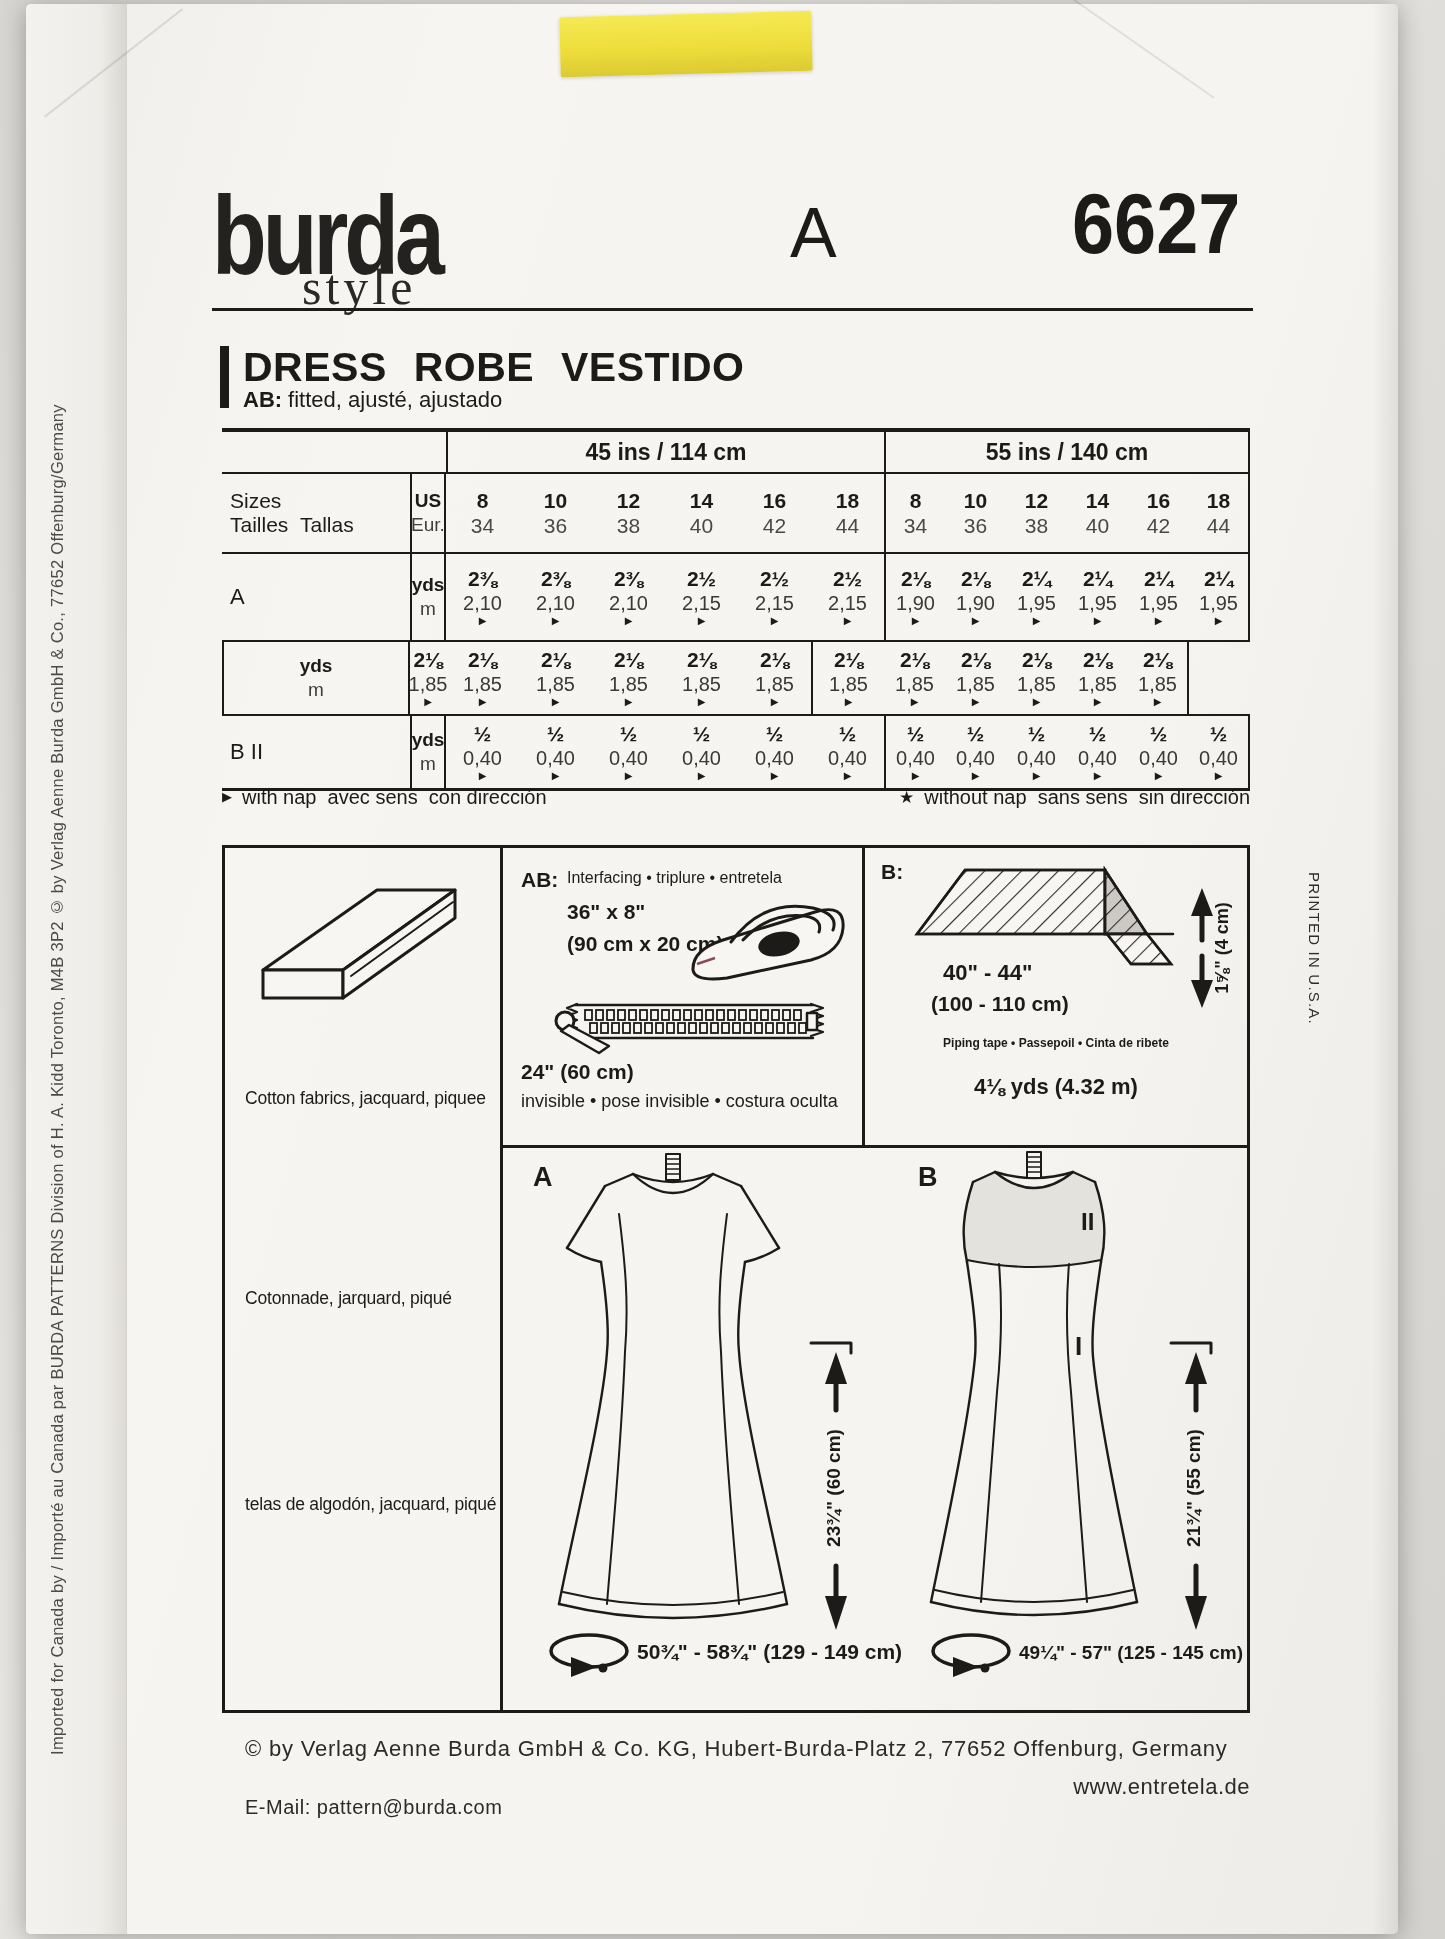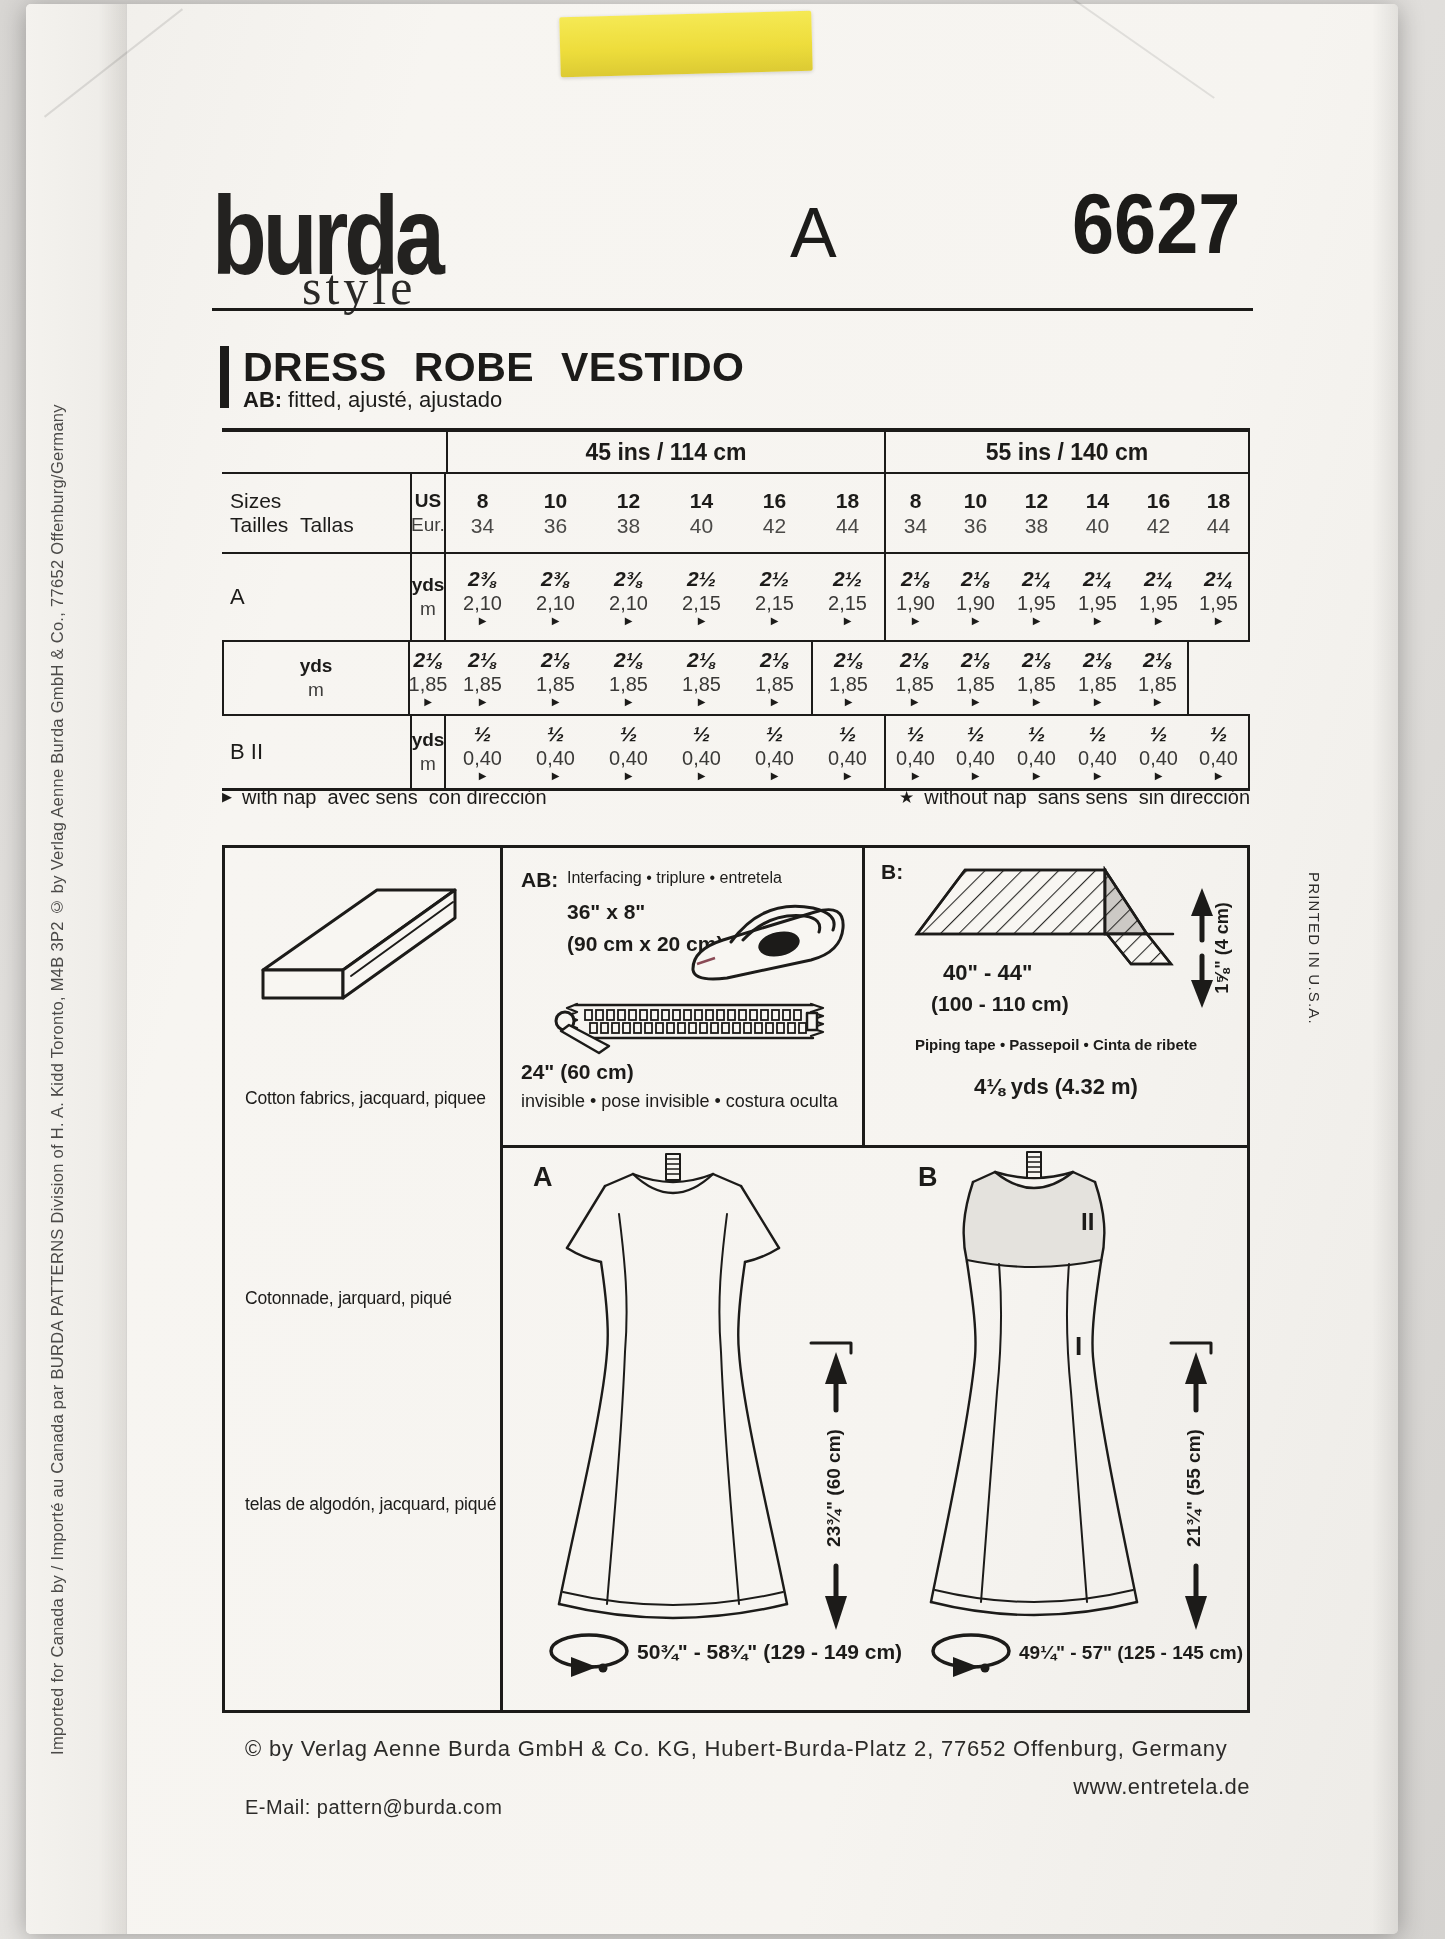--- a/index.html
+++ b/index.html
@@ -57,21 +57,21 @@
   .sz1{font-size:21px;}
   .sz2{font-size:21px;}
   .vlab{font-size:22px;font-weight:500;}
   .unit{border-left:2.5px solid #1c1b19;border-right:2.5px solid #1c1b19;font-size:19px;line-height:1.25;}
   .unit .u1{font-weight:600;}
   .unit .u2{color:#3f3e3c;}
   .gl{border-left:2.5px solid #1c1b19;}
   .gr{border-right:2.5px solid #1c1b19;}
   .szc .us{font-size:21px;font-weight:700;line-height:1.2;}
   .szc .eur{font-size:21px;color:#4a4947;line-height:1.2;}
-  .valc .v1{font-size:21px;font-weight:700;line-height:1.15;font-style:italic;}
+  .valc .v1{font-size:21px;font-weight:700;line-height:1.15;}
   .valc .v2{font-size:20px;color:#3a3937;line-height:1.15;}
   .valc .arr{font-size:10px;line-height:1.2;color:#1c1b19;}
   .fn{top:786px;font-size:20px;}
   .fn-left{left:222px;}
   .fn-right{left:222px;width:1028px;text-align:right;}
   .fn .mark{font-size:13px;vertical-align:3px;margin-right:10px;}
   .fn .star{font-size:17px;vertical-align:1px;margin-right:10px;}
 
   
   .ngrid{left:222px;top:845px;width:1028px;height:868px;border:3px solid #1c1b19;box-sizing:border-box;}
@@ -93,21 +93,21 @@
   .zip-len{left:18px;top:212px;font-size:21px;font-weight:700;}
   .zip-names{left:18px;top:243px;font-size:18px;white-space:nowrap;}
 
   .piping-prefix{left:16px;top:12px;font-size:21px;font-weight:700;}
   .strip-svg{left:42px;top:8px;}
   .pip-in{left:78px;top:112px;font-size:22px;font-weight:700;}
   .pip-cm{left:66px;top:144px;font-size:21px;font-weight:700;}
   .pip-arrows{left:320px;top:34px;}
   .pip-stripw{left:283px;top:89px;width:150px;height:22px;transform:rotate(-90deg);
     font-size:18px;font-weight:700;text-align:center;}
-  .pip-names{left:0;top:188px;width:100%;text-align:center;font-size:15px;font-weight:600;}
+  .pip-names{left:0;top:188px;width:100%;text-align:center;font-size:12px;font-weight:600;}
   .pip-amount{left:0;top:226px;width:100%;text-align:center;font-size:22px;font-weight:700;}
 
   .viewA-label{left:30px;top:14px;font-size:27px;font-weight:700;}
   .viewB-label{left:415px;top:14px;font-size:27px;font-weight:700;}
   .dressA-svg{left:28px;top:2px;}
   .dressB-svg{left:402px;top:2px;}
   .measA-svg{left:306px;top:190px;}
   .measB-svg{left:666px;top:190px;}
   .measA-label{left:242px;top:328px;width:180px;height:24px;transform:rotate(-90deg);
     font-size:19px;font-weight:700;text-align:center;}

